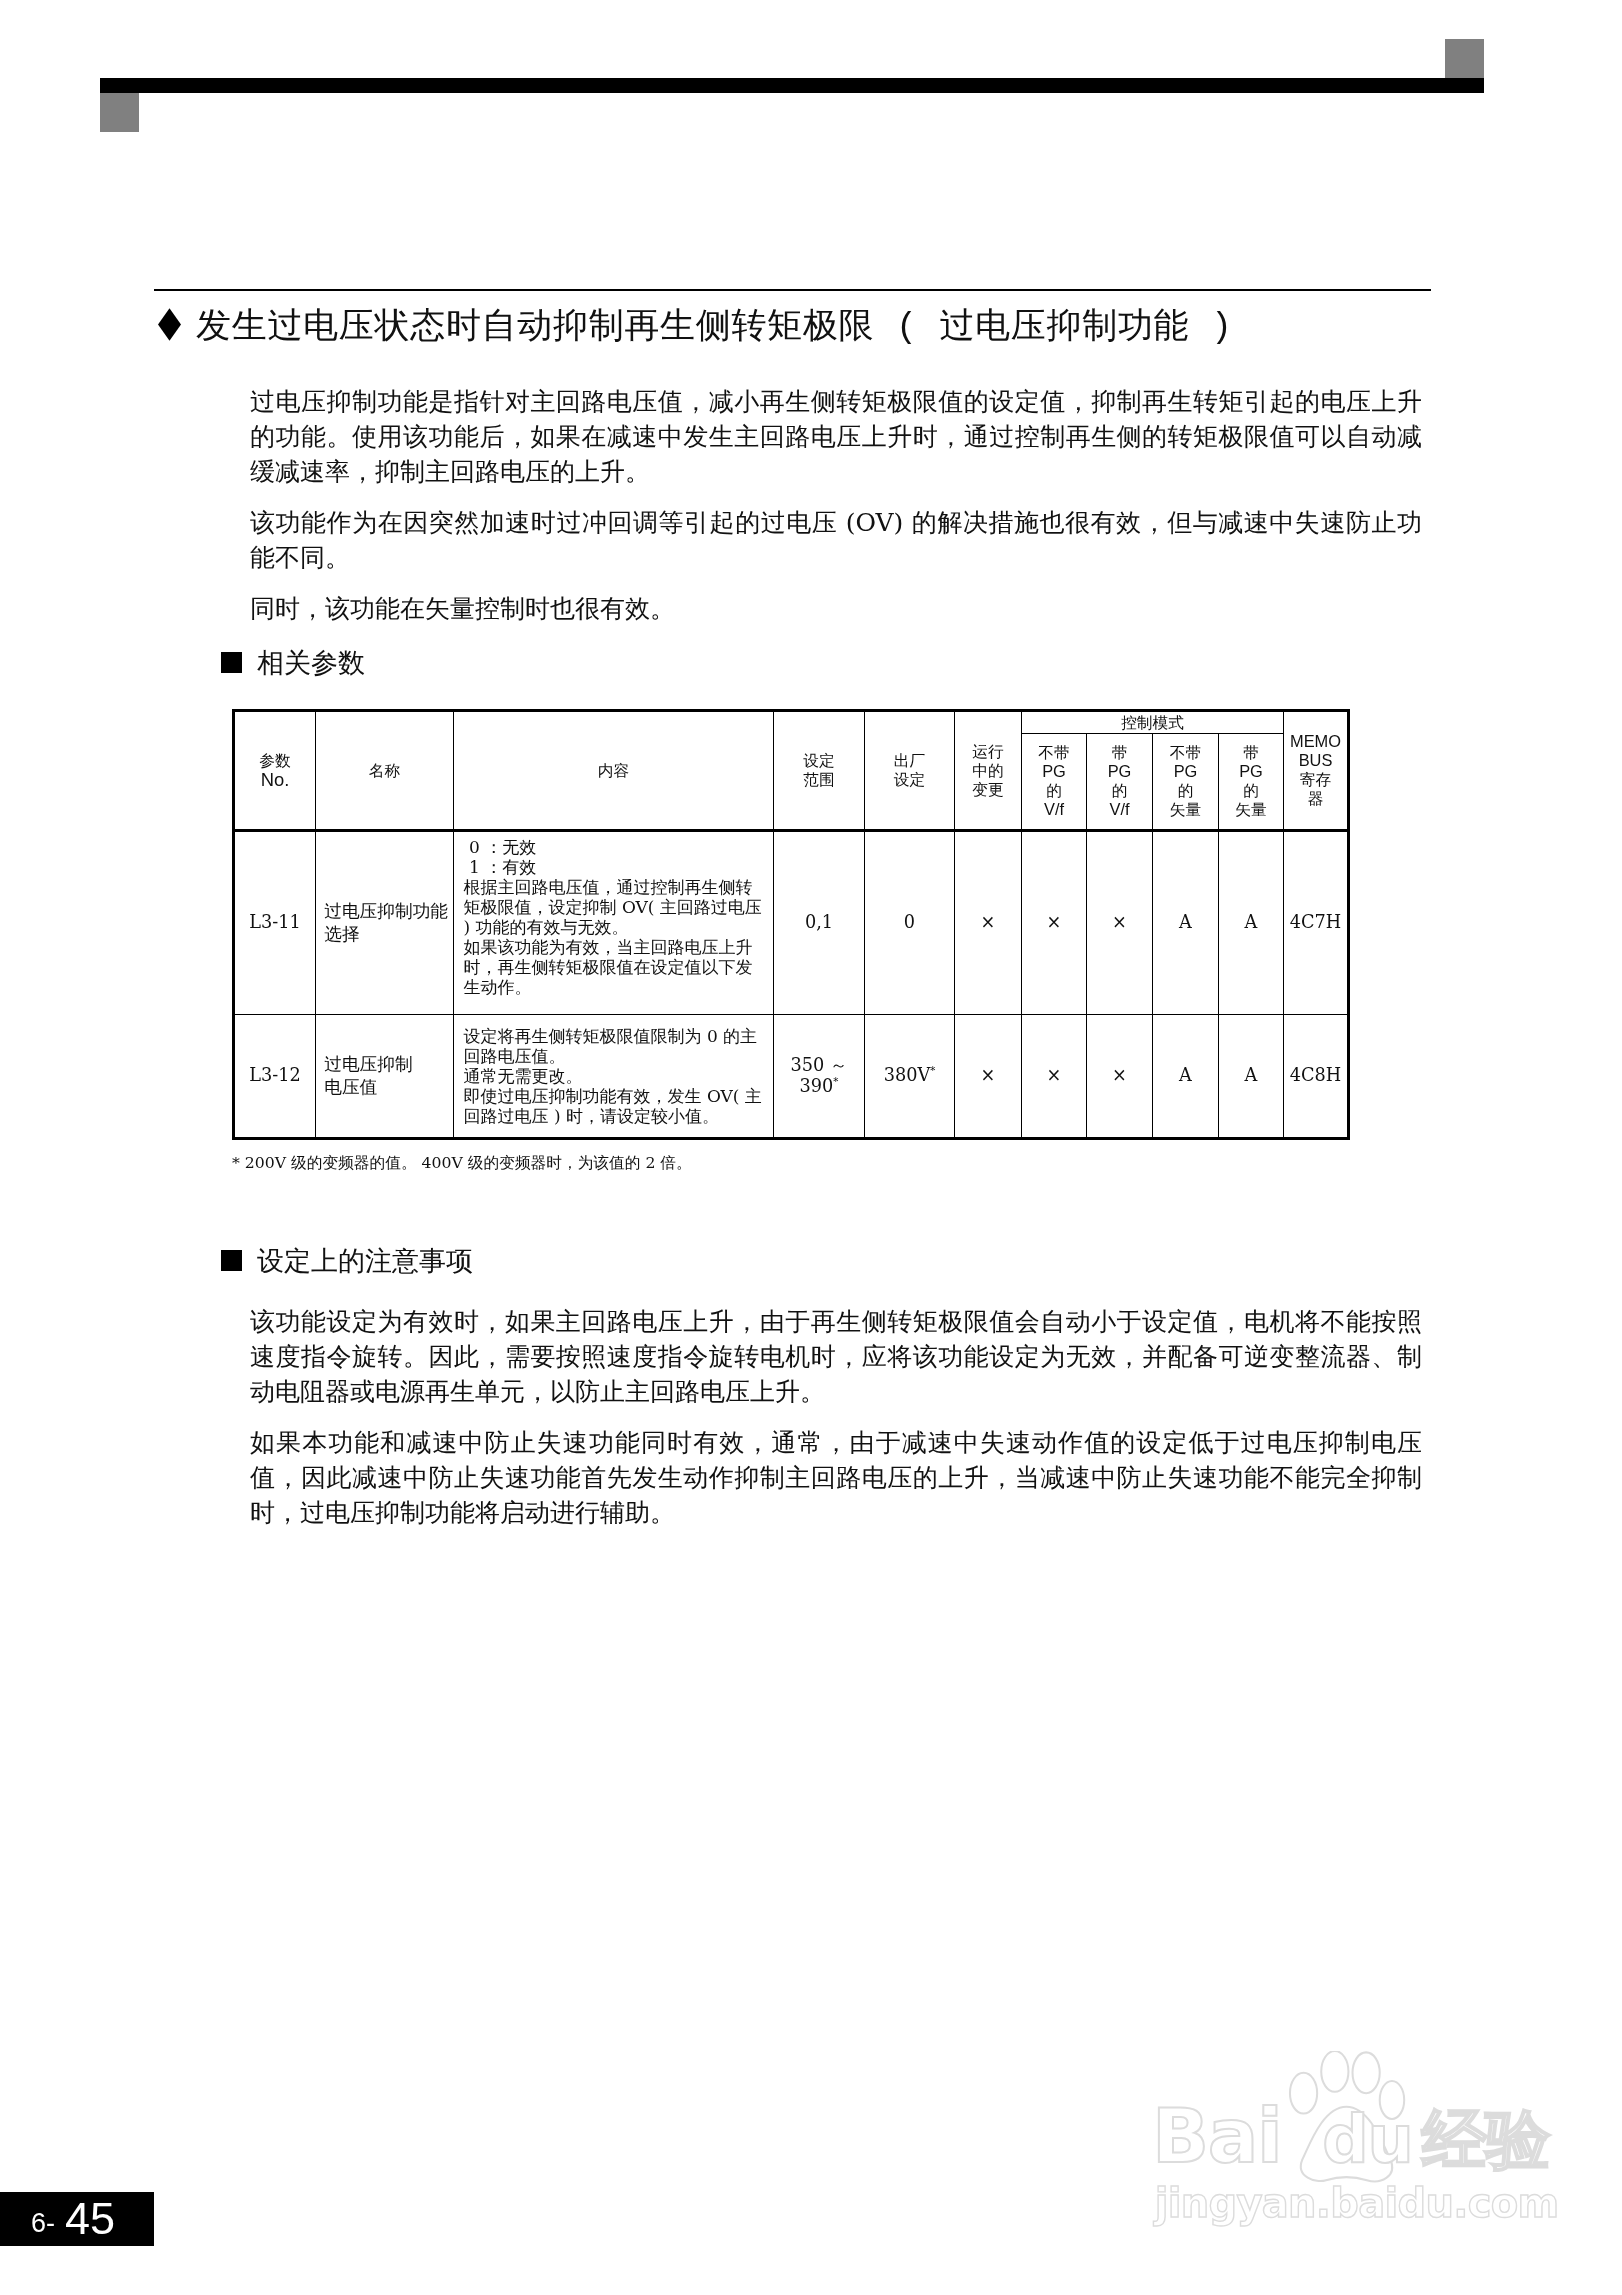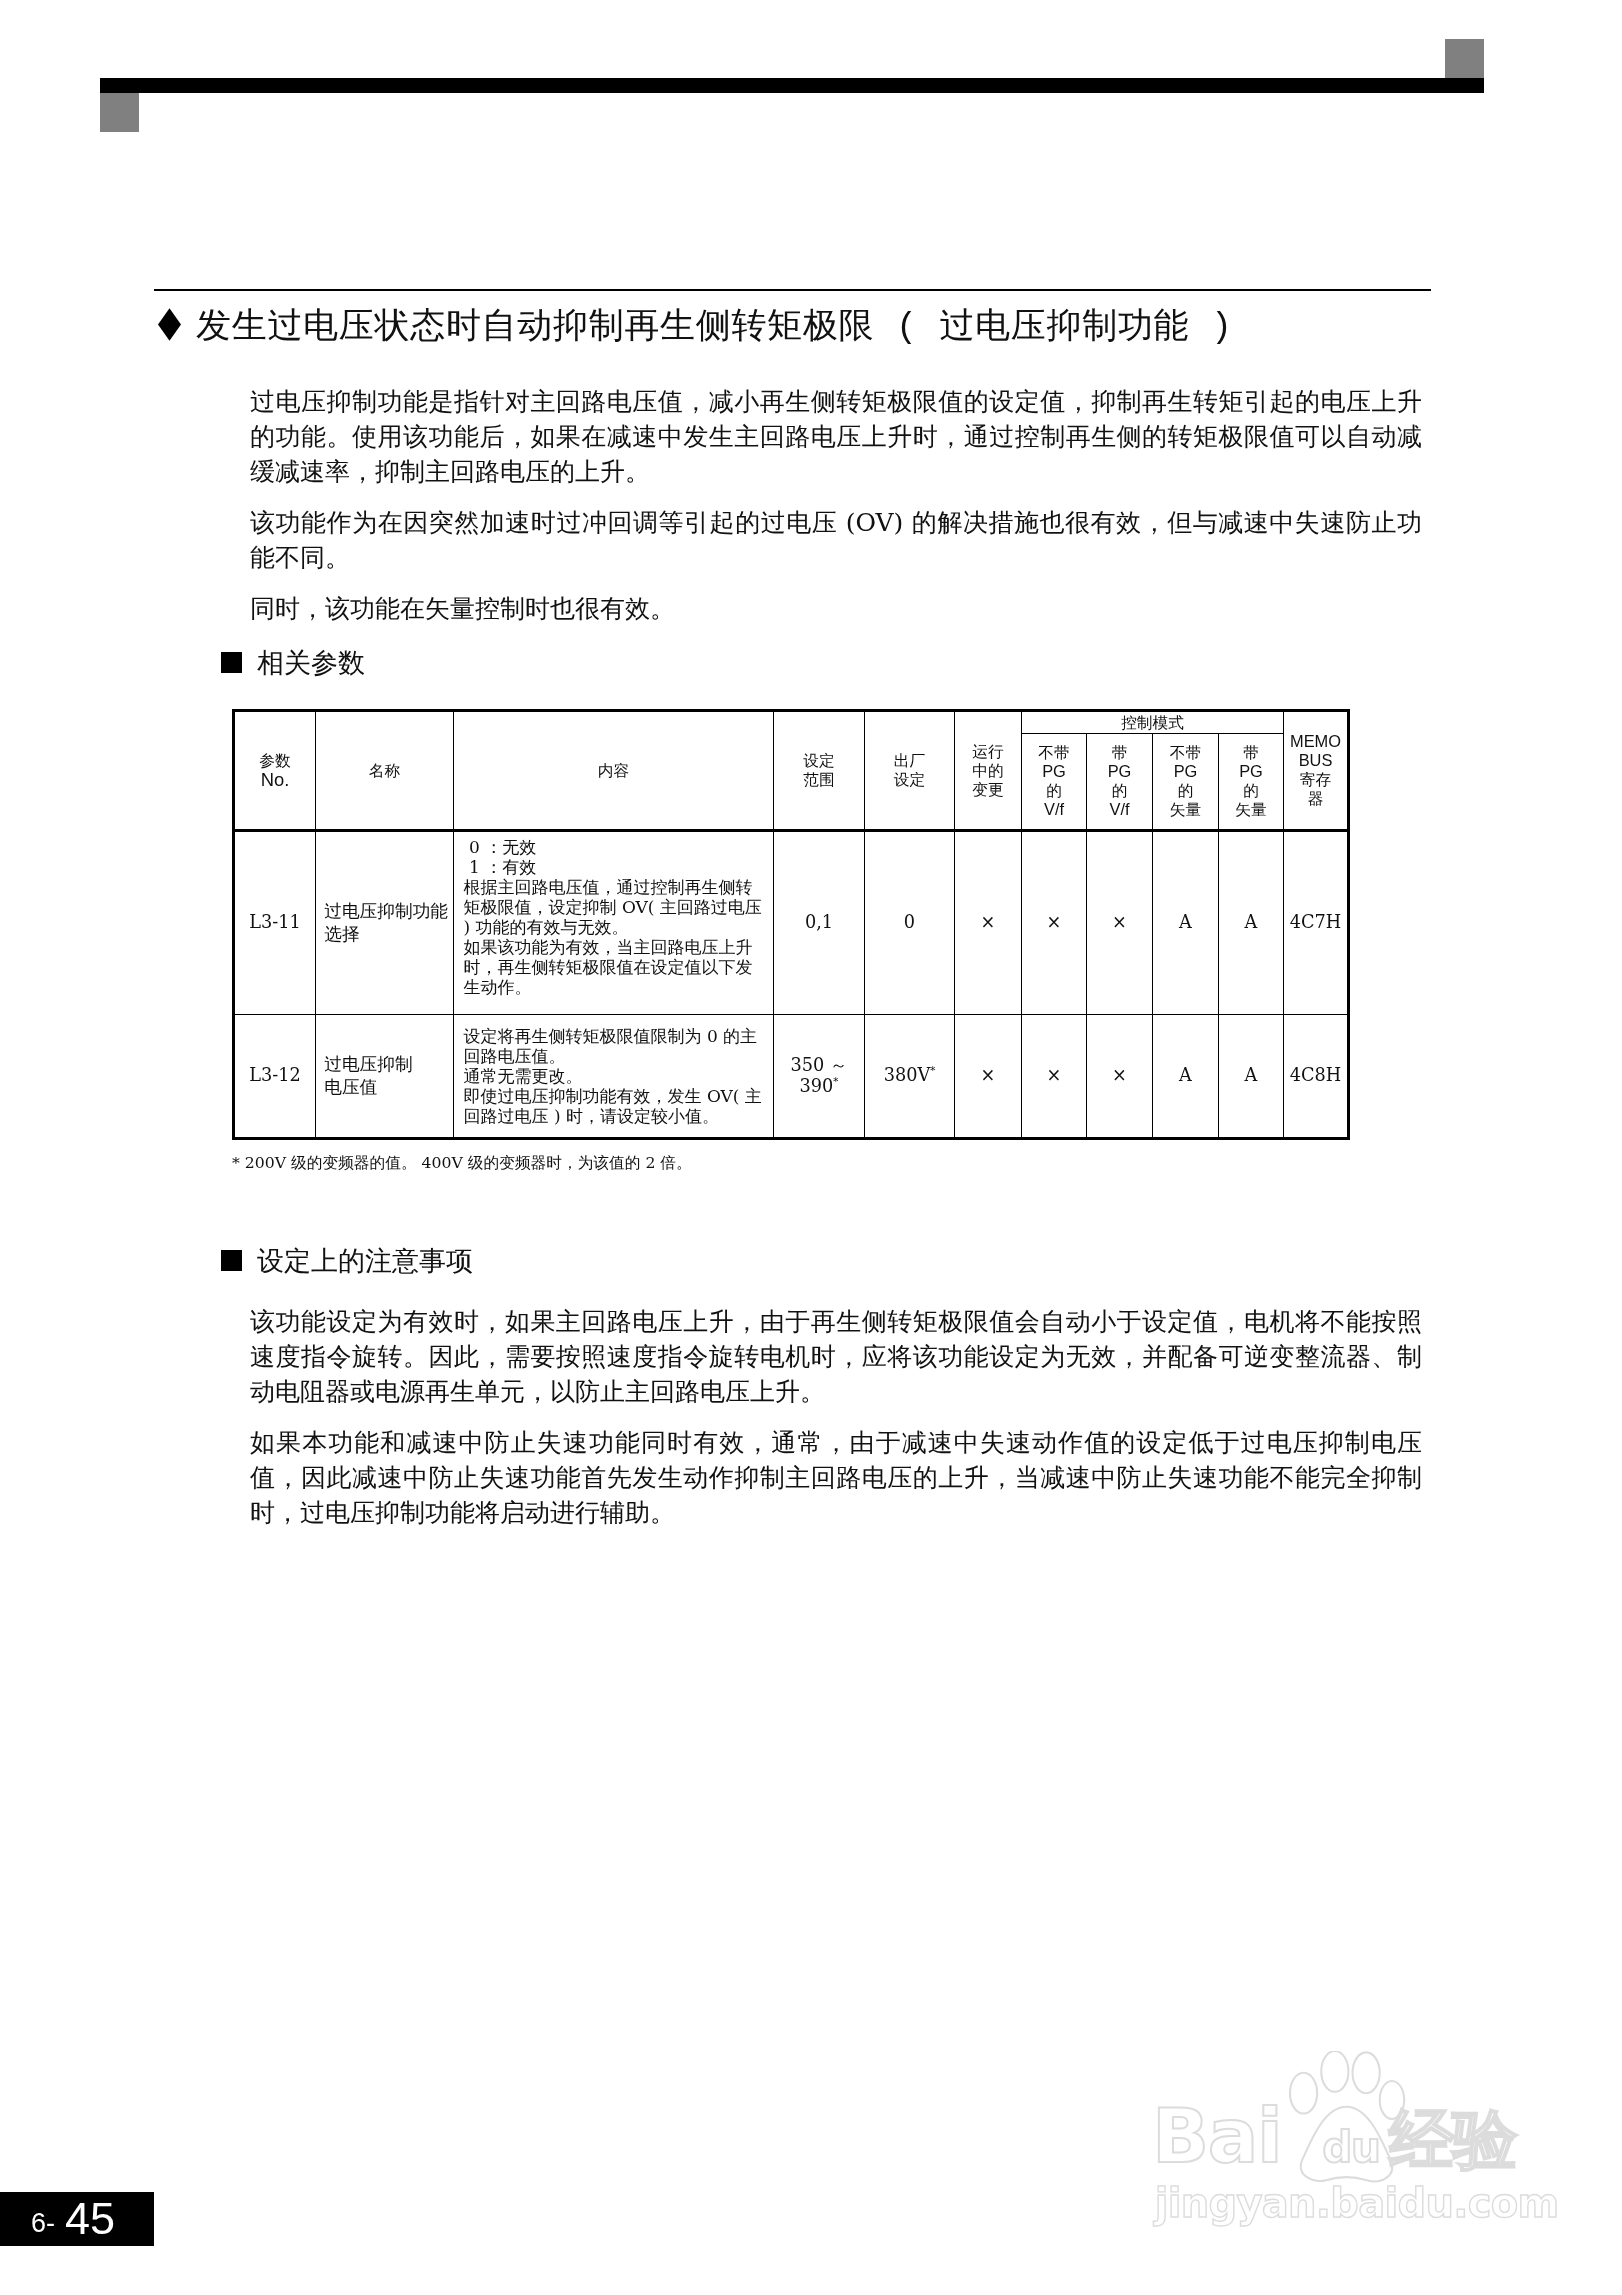--- a/index.html
+++ b/index.html
@@ -203,21 +203,21 @@
 <div class="abs watermark">
   <svg width="136" height="136" viewBox="0 0 200 200">
     <g fill="#fff" stroke="#dcdcdc" stroke-width="3">
       <ellipse cx="42" cy="62" rx="20" ry="30"></ellipse>
       <ellipse cx="88" cy="30" rx="20" ry="30"></ellipse>
       <ellipse cx="134" cy="32" rx="20" ry="30"></ellipse>
       <ellipse cx="172" cy="72" rx="18" ry="28"></ellipse>
       <path d="M105 82 C70 82 50 140 40 160 C30 185 60 195 75 190 C95 184 115 184 135 190 C155 196 180 185 170 160 C160 140 140 82 105 82 Z"></path>
     </g>
   </svg>
-  <div class="logo"><span>Bai</span><span style="display:inline-block;width:41px"></span><span style="font-size:42px">du</span><span style="display:inline-block;width:9.5px"></span><span style="font-size:65px">经验</span></div>
+  <div class="logo"><span>Bai</span><span style="display:inline-block;width:41px"></span><span style="font-size:65px">du</span><span style="display:inline-block;width:9.5px"></span><span style="font-size:65px">经验</span></div>
   <div class="url">jingyan.baidu.com</div>
 </div>
 
 <div class="abs page-box">
   <span class="chap">6-</span>
   <span class="num">45</span>
 </div>
 
 
 </body></html>

